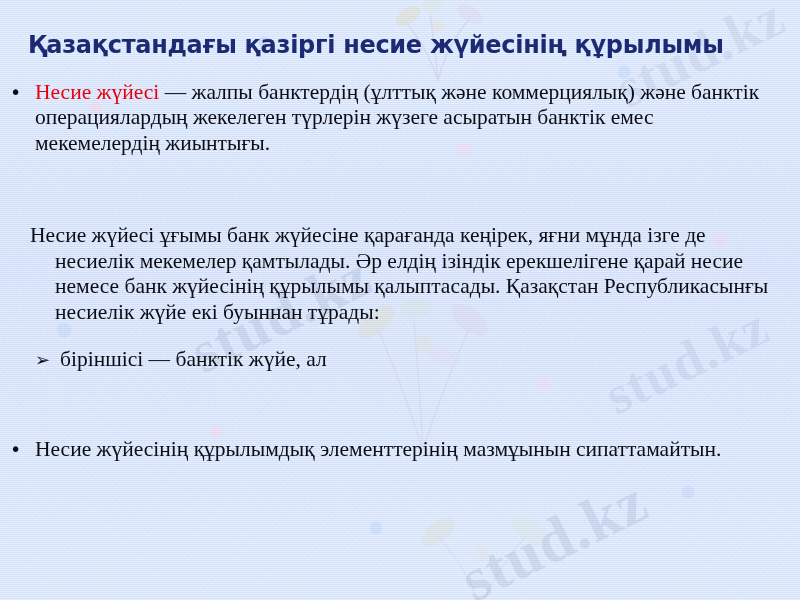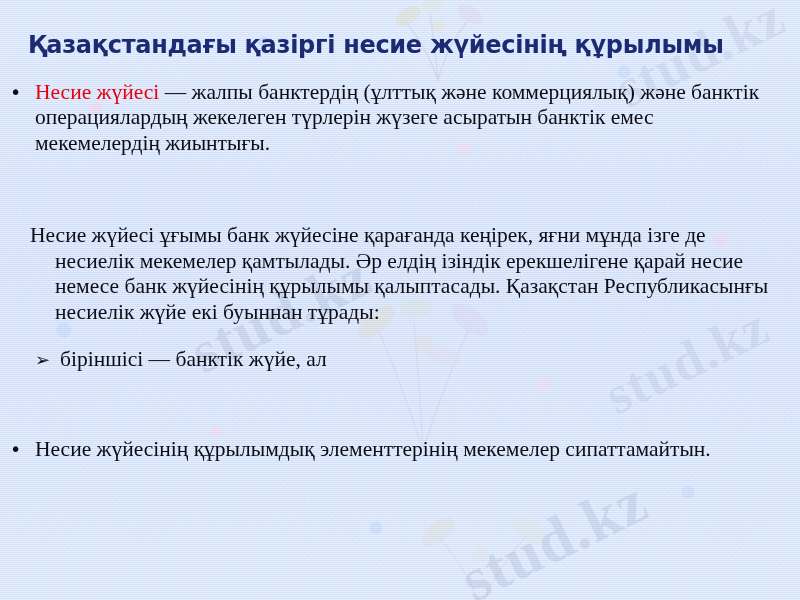--- a/index.html
+++ b/index.html
@@ -212,19 +212,19 @@
           <span class="cont">Несие жүйесі ұғымы банк жүйесіне қарағанда кеңірек, яғни мұнда ізге де несиелік мекемелер қамтылады. Әр елдің ізіндік ерекшелігене қарай несие немесе банк жүйесінің құрылымы қалыптасады. Қазақстан Республикасынғы несиелік жүйе екі буыннан тұрады:</span>
         </p>
 
       <p class="para arrowed">
           <span class="cont"><span class="marker arrow">➢</span><span>біріншісі — банктік жүйе, ал</span></span>
         </p>
 
 
       <div class="sp-3"></div>
 
-      <p class="para"><span class="marker dot">•</span><span>Несие жүйесінің құрылымдық элементтерінің мекемелер сипаттамайтын.</span></p>
+      <p class="para"><span class="marker dot">•</span><span>Несие жүйесінің құрылымдық элементтерінің мазмұынын сипаттамайтын.</span></p>
 
       <div class="sp-3"></div>
 
     </div>
   </div>
 </div>
 
 </body></html>

